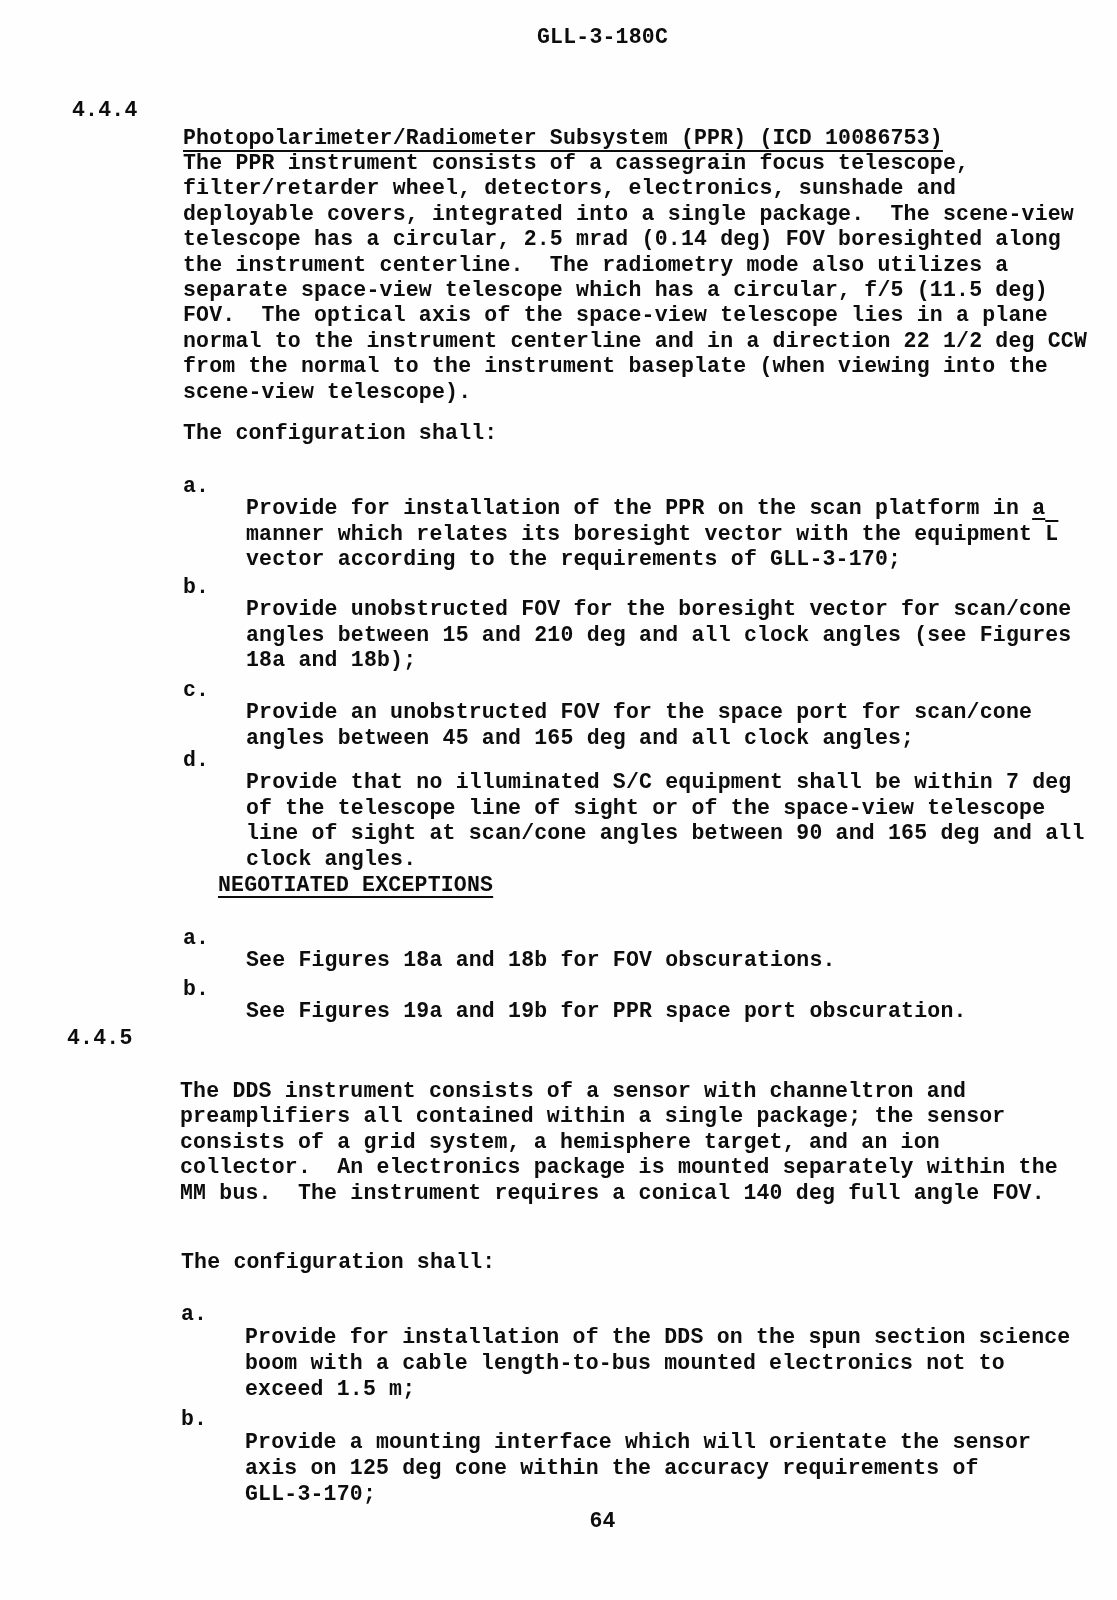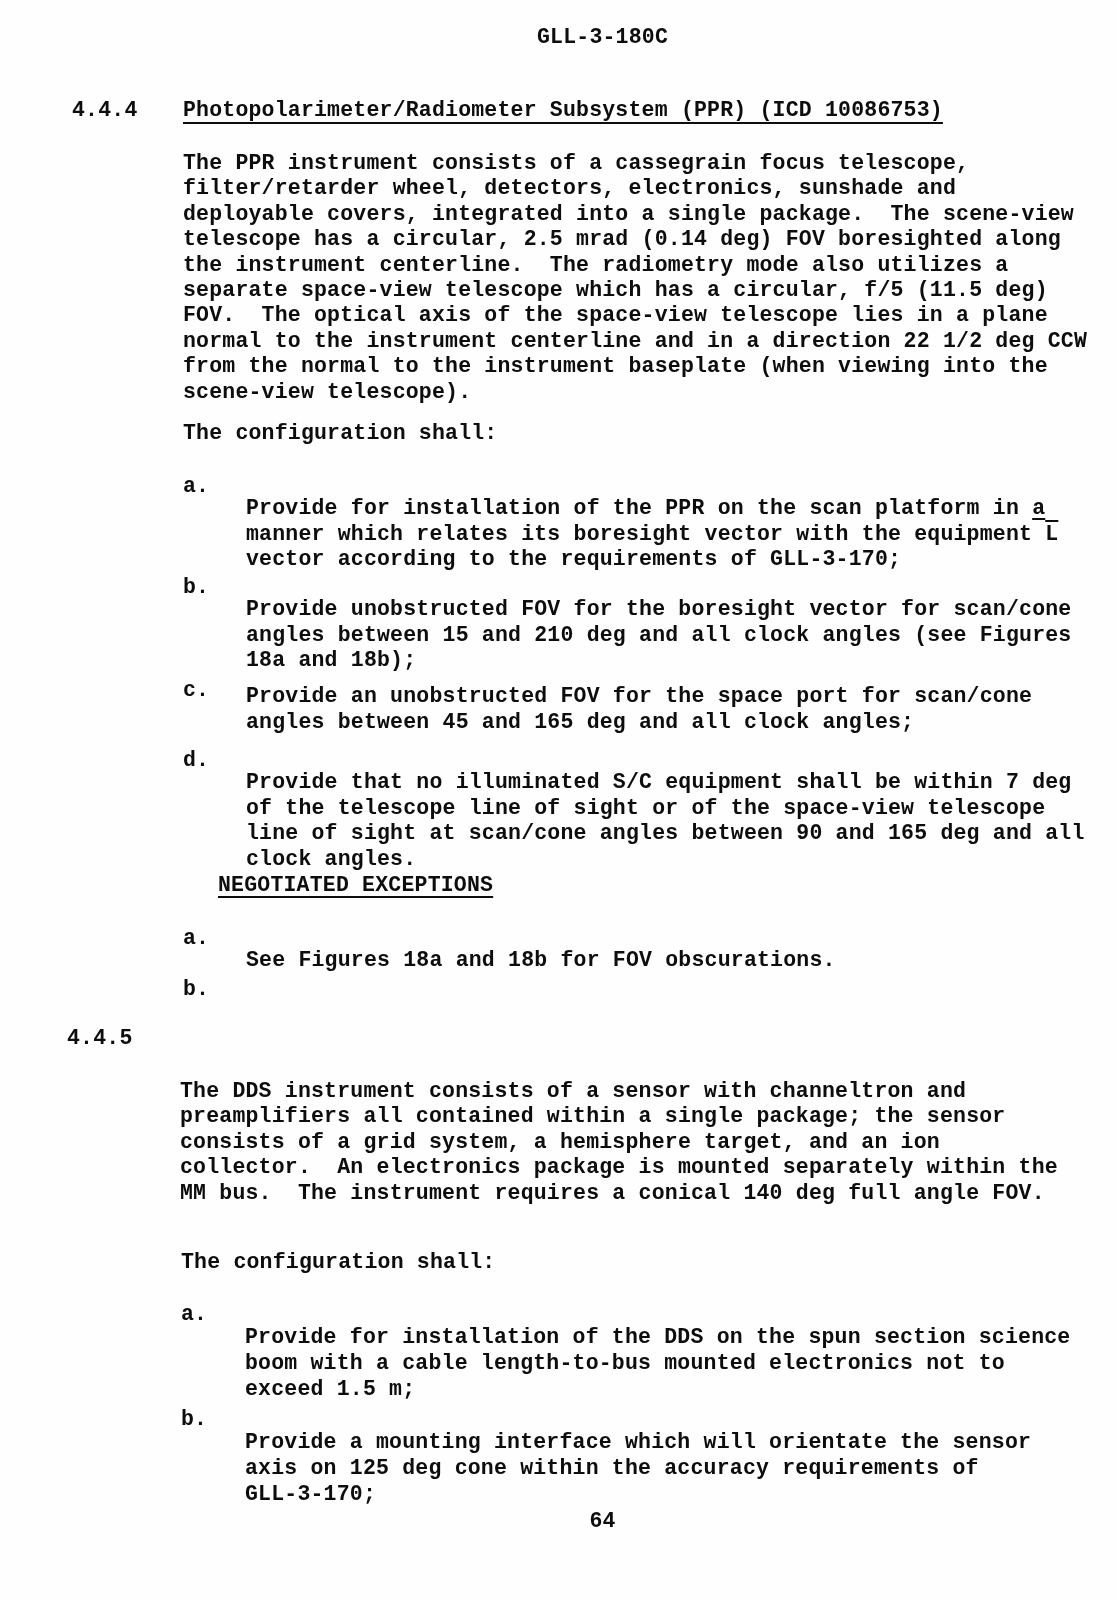--- a/index.html
+++ b/index.html
@@ -36,20 +36,21 @@
     position: absolute;
     white-space: pre;
     font-family: Liberation Mono, monospace;
   }
   .sec-title {
     position: absolute;
     white-space: pre;
     text-decoration: underline;
     text-decoration-thickness: 2px;
     text-underline-offset: 6px;
+    margin-top: 28px;
   }
   .heading-underline {
     position: absolute;
     white-space: pre;
     text-decoration: underline;
     text-decoration-thickness: 2px;
     text-underline-offset: 5px;
     margin-left: 35px;
   }
   .item-label {
@@ -99,35 +100,36 @@
 
   <div class="item-label" style="top:474px">a.</div>
   <div class="item-text" style="top:474px"><span>Provide for installation of the PPR on the scan platform in </span><span class="u-mark">a</span><br><span>manner which relates its boresight vector with the equipment </span><span class="o-mark">L</span><br><span>vector according to the requirements of GLL-3-170;</span></div>
 
   <div class="item-label" style="top:575px">b.</div>
   <div class="item-text" style="top:575px">Provide unobstructed FOV for the boresight vector for scan/cone
 angles between 15 and 210 deg and all clock angles (see Figures
 18a and 18b);</div>
 
   <div class="item-label" style="top:678px">c.</div>
-  <div class="item-text" style="top:662px">Provide an unobstructed FOV for the space port for scan/cone
+  <div class="item-text" style="top:678px">Provide an unobstructed FOV for the space port for scan/cone
 angles between 45 and 165 deg and all clock angles;</div>
 
   <div class="item-label" style="top:748px">d.</div>
   <div class="item-text" style="top:748px">Provide that no illuminated S/C equipment shall be within 7 deg
 of the telescope line of sight or of the space-view telescope
 line of sight at scan/cone angles between 90 and 165 deg and all
 clock angles.</div>
 
   <div class="heading-underline" style="left:183px; top:873px">NEGOTIATED EXCEPTIONS</div>
 
   <div class="item-label" style="top:926px">a.</div>
   <div class="item-text" style="top:926px">See Figures 18a and 18b for FOV obscurations.</div>
 
   <div class="item-label" style="top:977px">b.</div>
+  <div class="item-text" style="top:977px">See Figures 19a and 19b for PPR space port obscuration.</div>
 
   <div class="sec-num" style="left:67px; top:1026px">4.4.5</div>
 
   <div class="body-text" style="left:180px; top:1079px">The DDS instrument consists of a sensor with channeltron and
 preamplifiers all contained within a single package; the sensor
 consists of a grid system, a hemisphere target, and an ion
 collector.  An electronics package is mounted separately within the
 MM bus.  The instrument requires a conical 140 deg full angle FOV.</div>
 
   <div class="body-text" style="left:181px; top:1250px">The configuration shall:</div>

